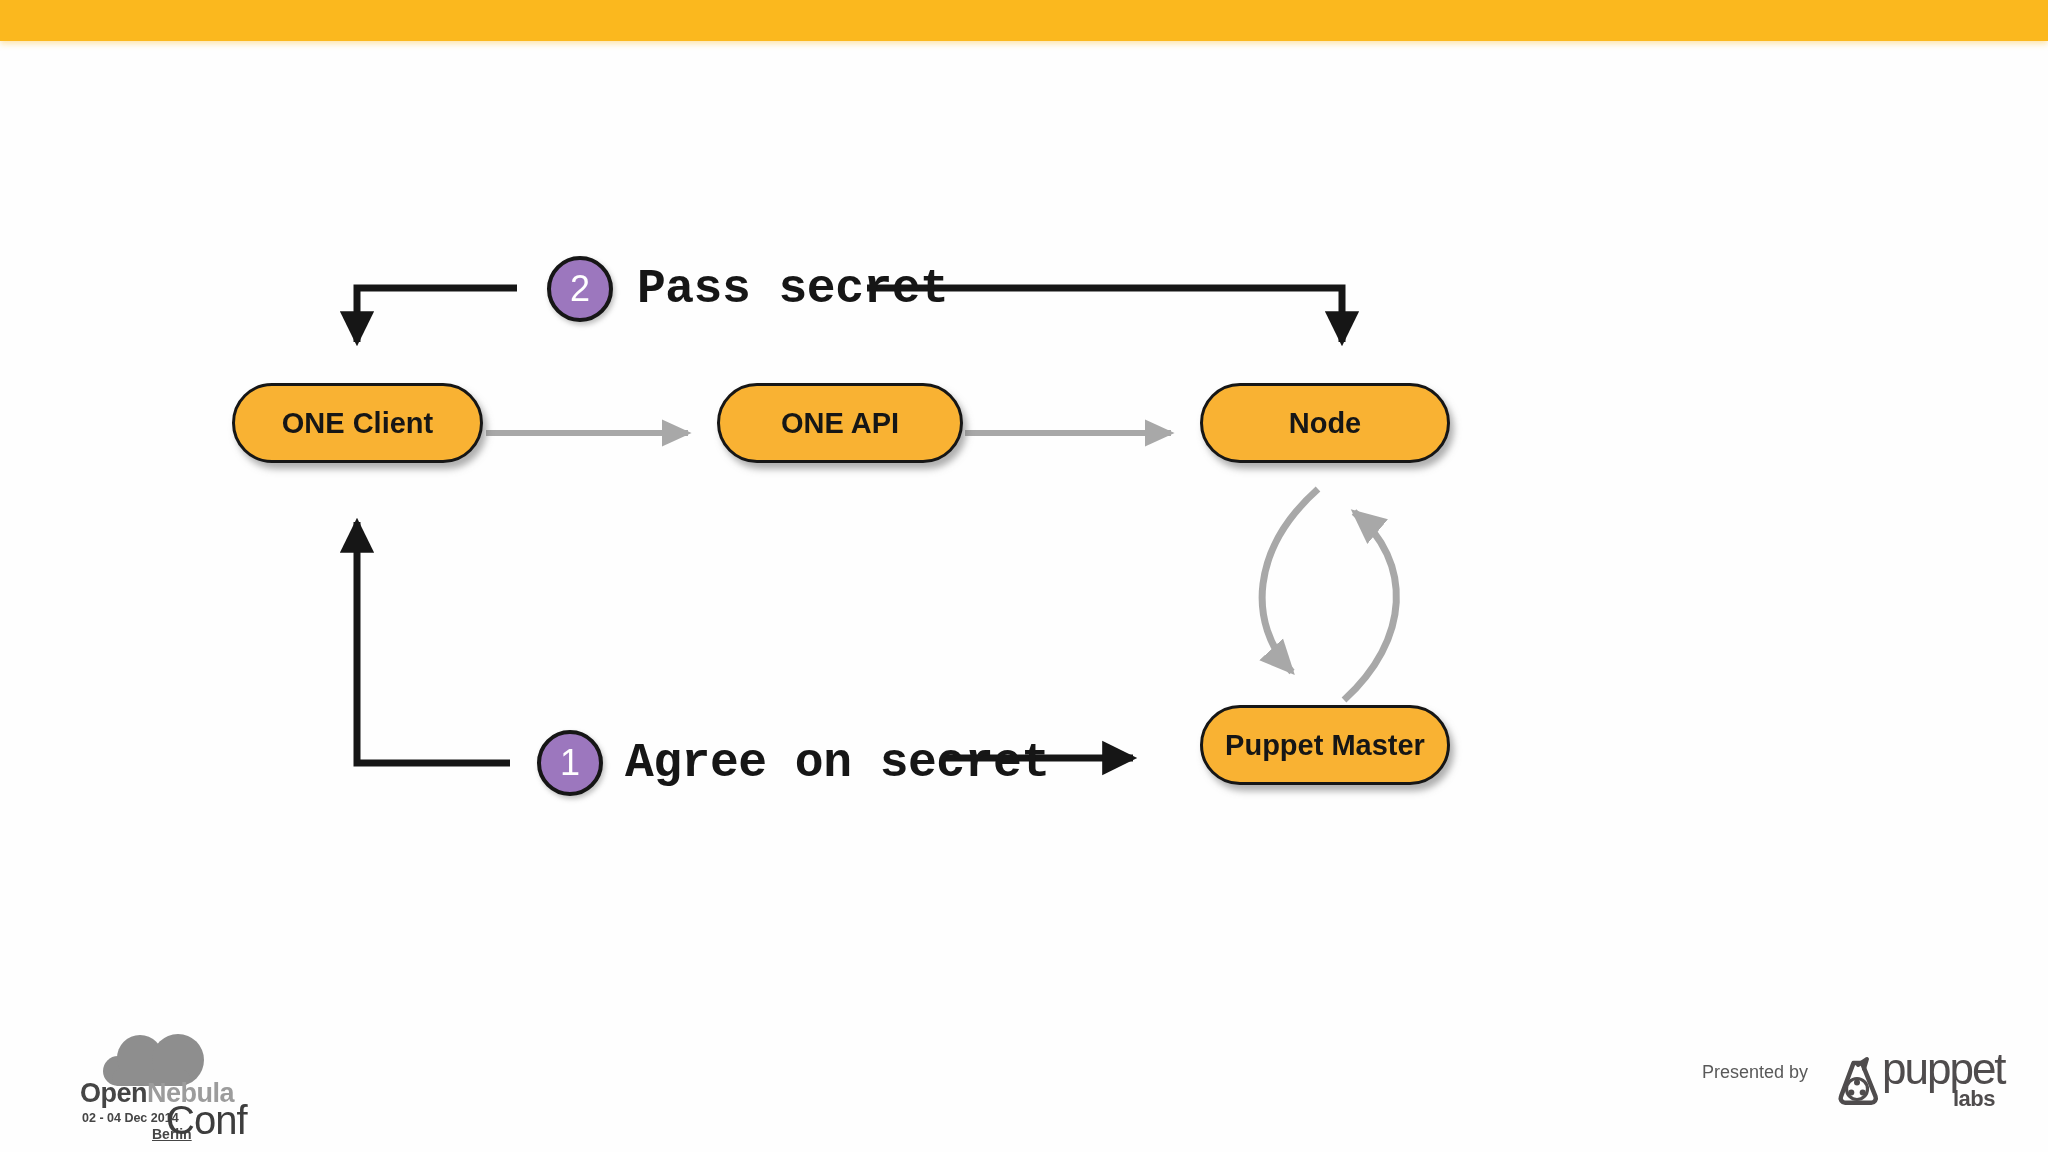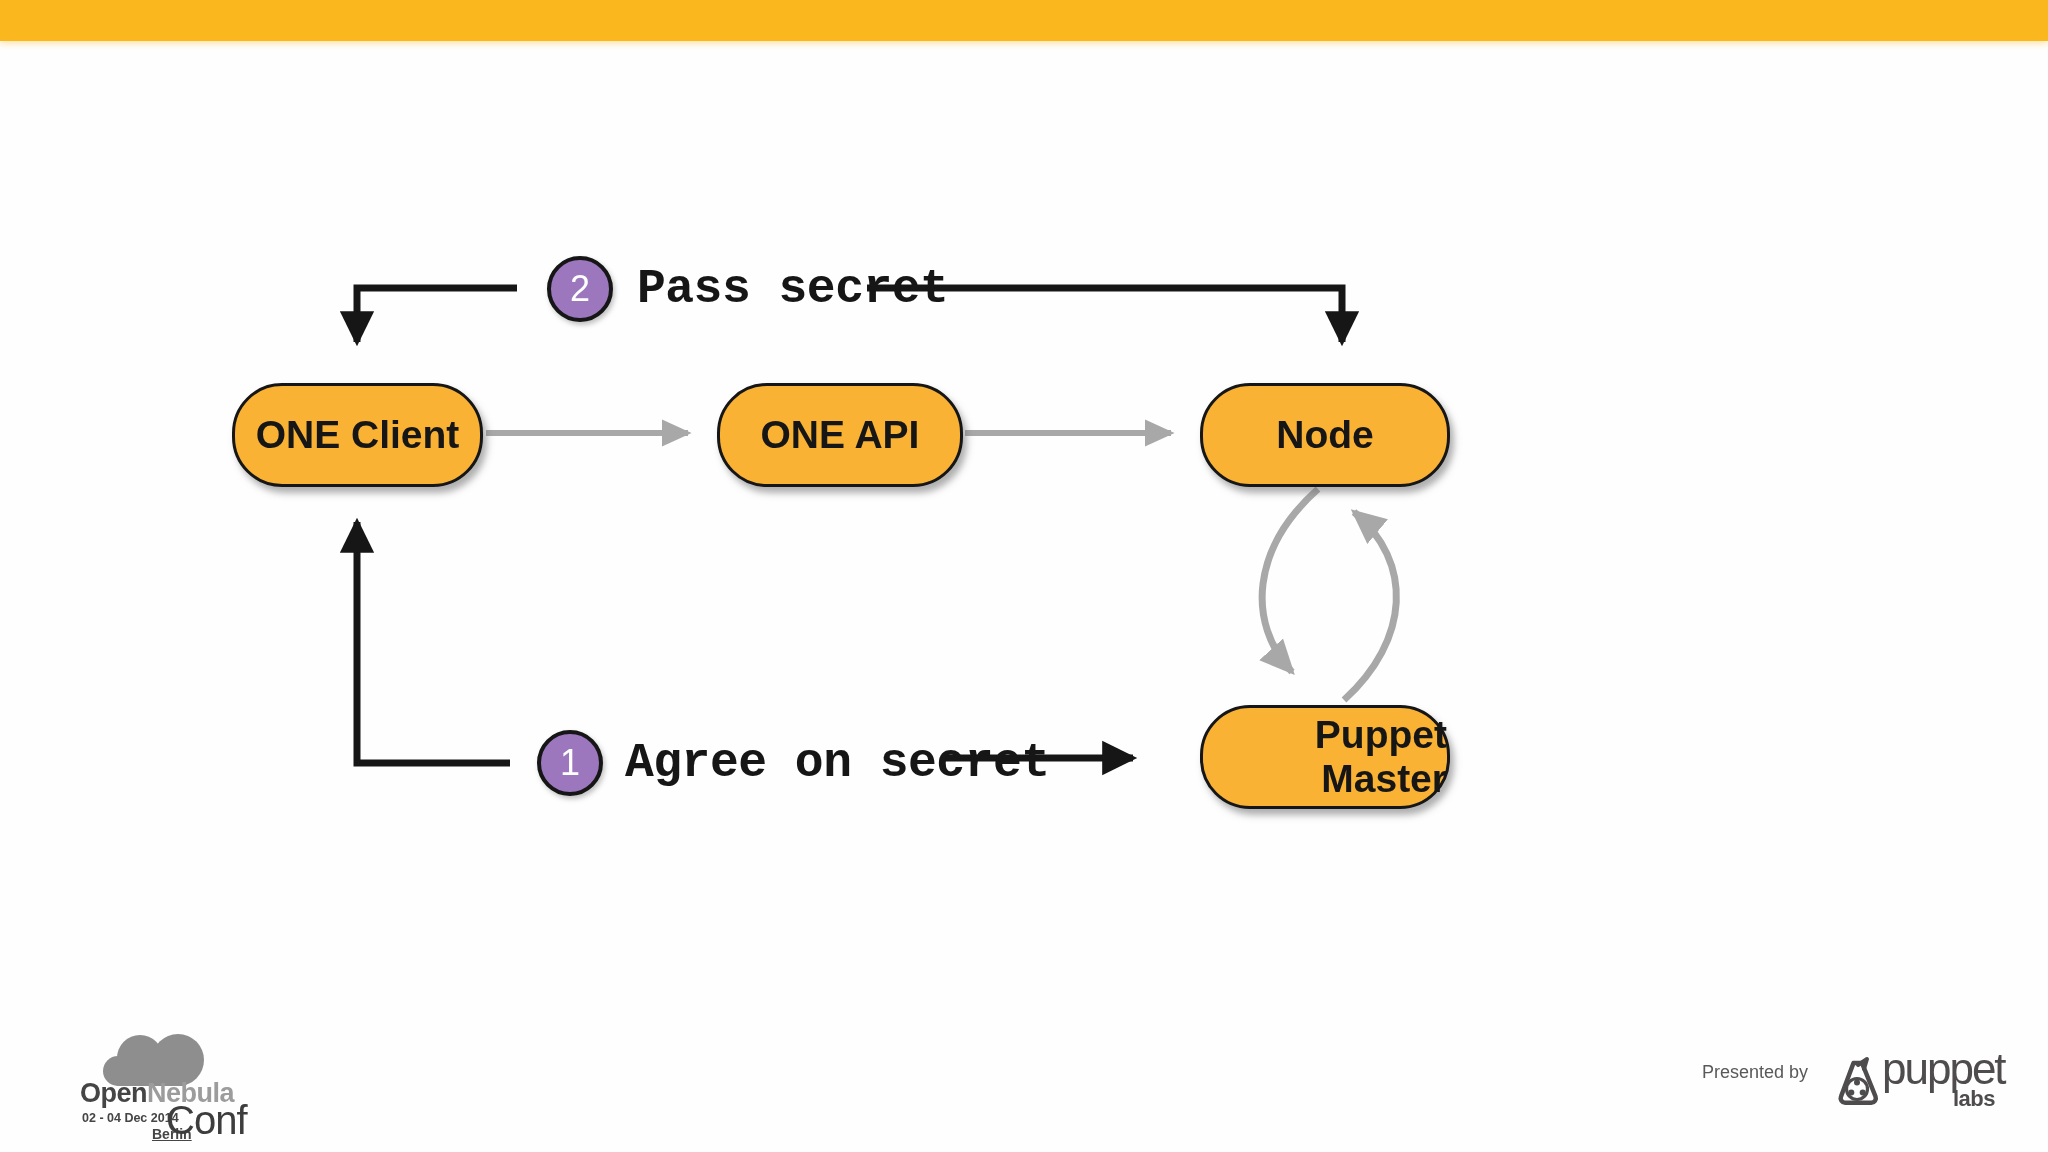--- a/index.html
+++ b/index.html
@@ -9,23 +9,23 @@
     --logo-gray:#8E8E8E; --logo-dark:#454545; --logo-light:#9C9C9C;
     --puppet-gray:#4F4C4D; --presented-gray:#595959; --slide-bg:#FEFEFE;
   }
   html,body{margin:0;padding:0;}
   body{font-family:"Liberation Sans", sans-serif; background:#fff;}
   .slide{position:relative;width:2048px;height:1152px;background:var(--slide-bg);overflow:hidden;}
   .top-bar{position:absolute;left:0;top:0;width:2048px;height:41px;background:var(--top-bar);
     box-shadow:0 3px 6px rgba(251,184,30,.35);}
   svg.arrows{position:absolute;left:0;top:0;width:2048px;height:1152px;}
 
-  .node{position:absolute;height:104px;box-sizing:border-box;border:3px solid var(--node-border);
+  .node{position:absolute;height:80px;box-sizing:border-box;border:3px solid var(--node-border);
     border-radius:50px;background:var(--node-fill);display:flex;align-items:center;justify-content:center;
-    font-size:39px;font-weight:600;color:var(--node-text);
+    font-size:29px;font-weight:600;color:var(--node-text);
     box-shadow:4px 6px 7px rgba(110,110,110,.55);}
   .one-client{left:232px;top:383px;width:251px;}
   .one-api{left:717px;top:383px;width:246px;}
   .node-box{left:1200px;top:383px;width:250px;}
   .puppet-master{left:1200px;top:705px;width:250px;text-align:right;}
 
   .step-circle{position:absolute;width:58px;height:58px;border-radius:50%;
     background:var(--step-circle-fill);border:4px solid var(--step-circle-border);
     display:flex;align-items:center;justify-content:center;
     font-size:36px;color:var(--step-circle-text);box-shadow:2px 3px 5px rgba(120,120,120,.45);}

